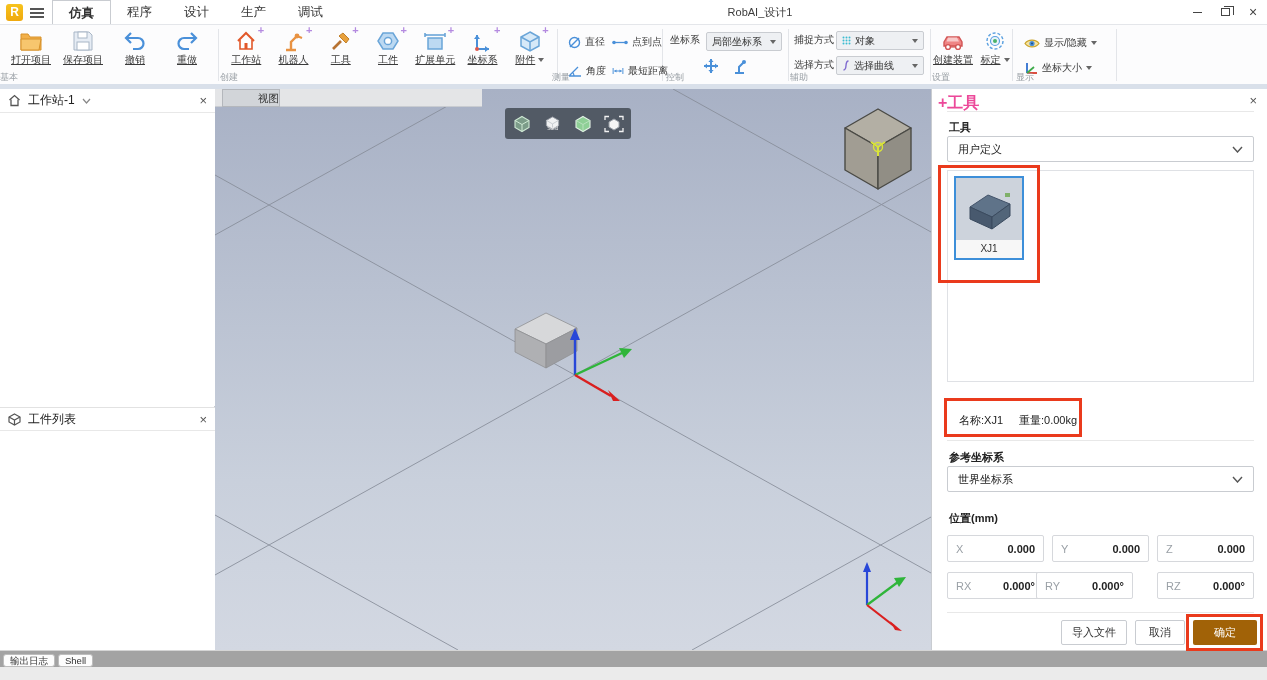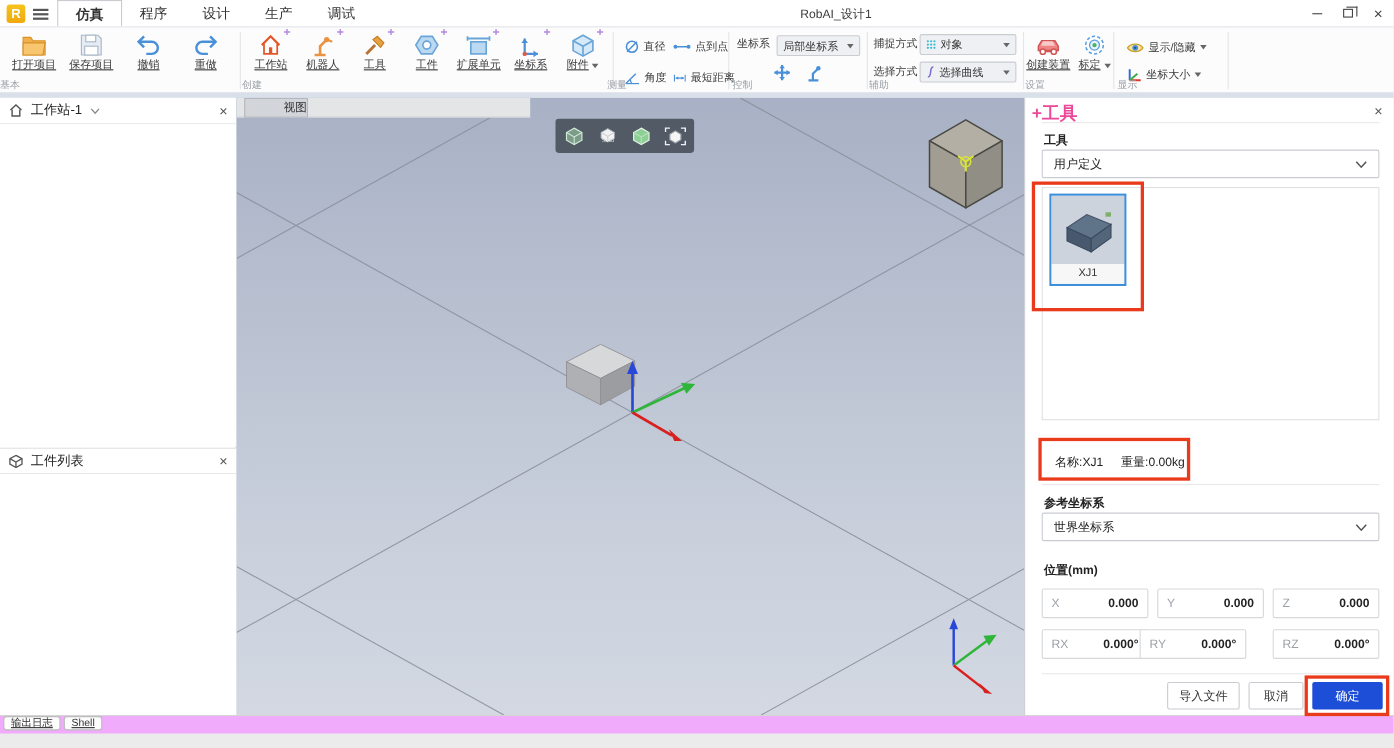--- a/index.html
+++ b/index.html
@@ -79,22 +79,22 @@
   .nameline { position:absolute; left:27px; top:324px; font-size:11px; color:#222; }
   .field { position:absolute; width:97px; height:27px; border:1px solid #d6d8dc; border-radius:2px; background:#fff;
            display:flex; align-items:center; padding:0 8px; font-size:11px; }
   .field .fl { color:#9aa0a6; }
   .field .fv { margin-left:auto; font-weight:bold; color:#222; }
   .btn { position:absolute; height:25px; border:1px solid #c9ccd1; border-radius:2px; background:#fff; font-size:11px;
          color:#333; display:flex; align-items:center; justify-content:center; cursor:pointer; }
   .btn.primary { border:none; color:#fff; }
 
   
-  #bottombar { position:absolute; left:0; top:650px; width:1267px; height:17px; background:#f0abfc; border-top:1px solid #d5d5d5;
-               display:flex; align-items:flex-start; padding-left:3px; gap:3px;text-decoration:underline; }
+  #bottombar { position:absolute; left:0; top:650px; width:1267px; height:17px; background:#a3a3a3; border-top:1px solid #d5d5d5;
+               display:flex; align-items:flex-end; padding-left:3px; gap:3px; }
   .btab { font-size:9.5px; color:#333; border:1px solid #bdbdbd; border-radius:3px; background:#fdfdfd; padding:0px 6px; height:13px;
           line-height:12px; cursor:pointer; }
   #bottomfill { position:absolute; left:0; top:667px; width:1267px; height:13px; background:#ebebeb; }
 
   
   .ann { position:absolute; border:3px solid #ea3a1c; background:transparent; pointer-events:none; z-index:50; }
 </style>
 </head>
 <body>
 
@@ -573,21 +573,21 @@
         <span class="fv">0.000°</span>
       </div>
     <div class="field" style="left:225px;top:483px">
         <span class="fl">RZ</span>
         <span class="fv">0.000°</span>
       </div>
 
     <div class="hline" style="top:523px"></div>
     <div class="btn" style="left:129px;top:531px;width:66px">导入文件</div>
     <div class="btn" style="left:203px;top:531px;width:50px">取消</div>
-    <div class="btn primary" style="left:261px;top:531px;width:64px;background:#1d4ed8">确定</div>
+    <div class="btn primary" style="left:261px;top:531px;width:64px;background:#a16207">确定</div>
   </div>
 
   <div id="bottombar">
     <div class="btab">输出日志</div>
     <div class="btab">Shell</div>
   </div>
   <div id="bottomfill"></div>
 
   <div class="ann" style="left:938px;top:165px;width:102px;height:118px"></div>
   <div class="ann" style="left:944px;top:398px;width:138px;height:39px"></div>

